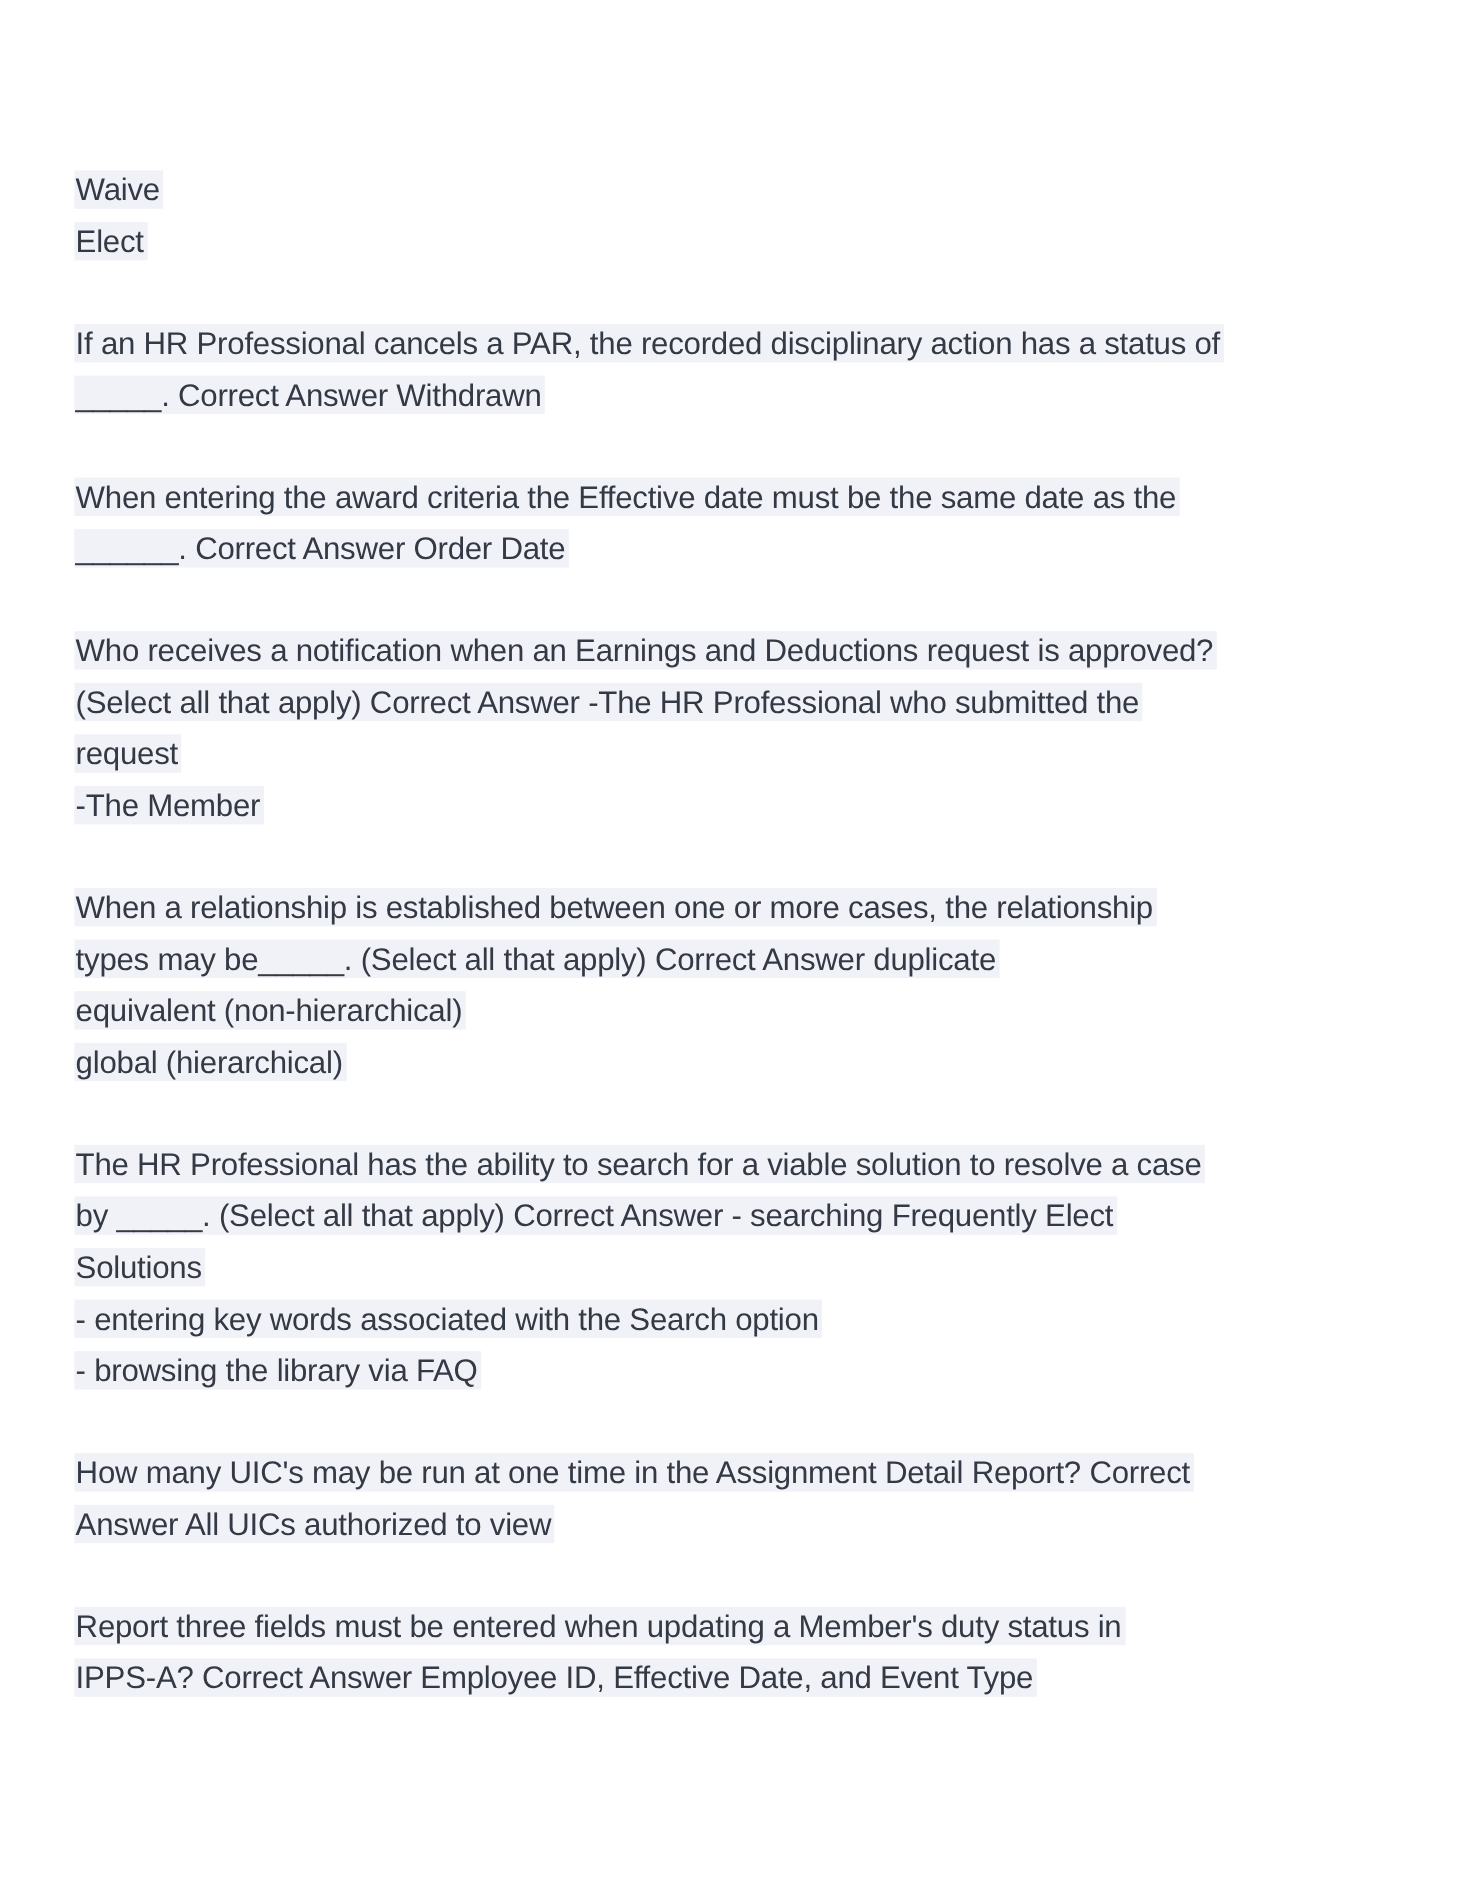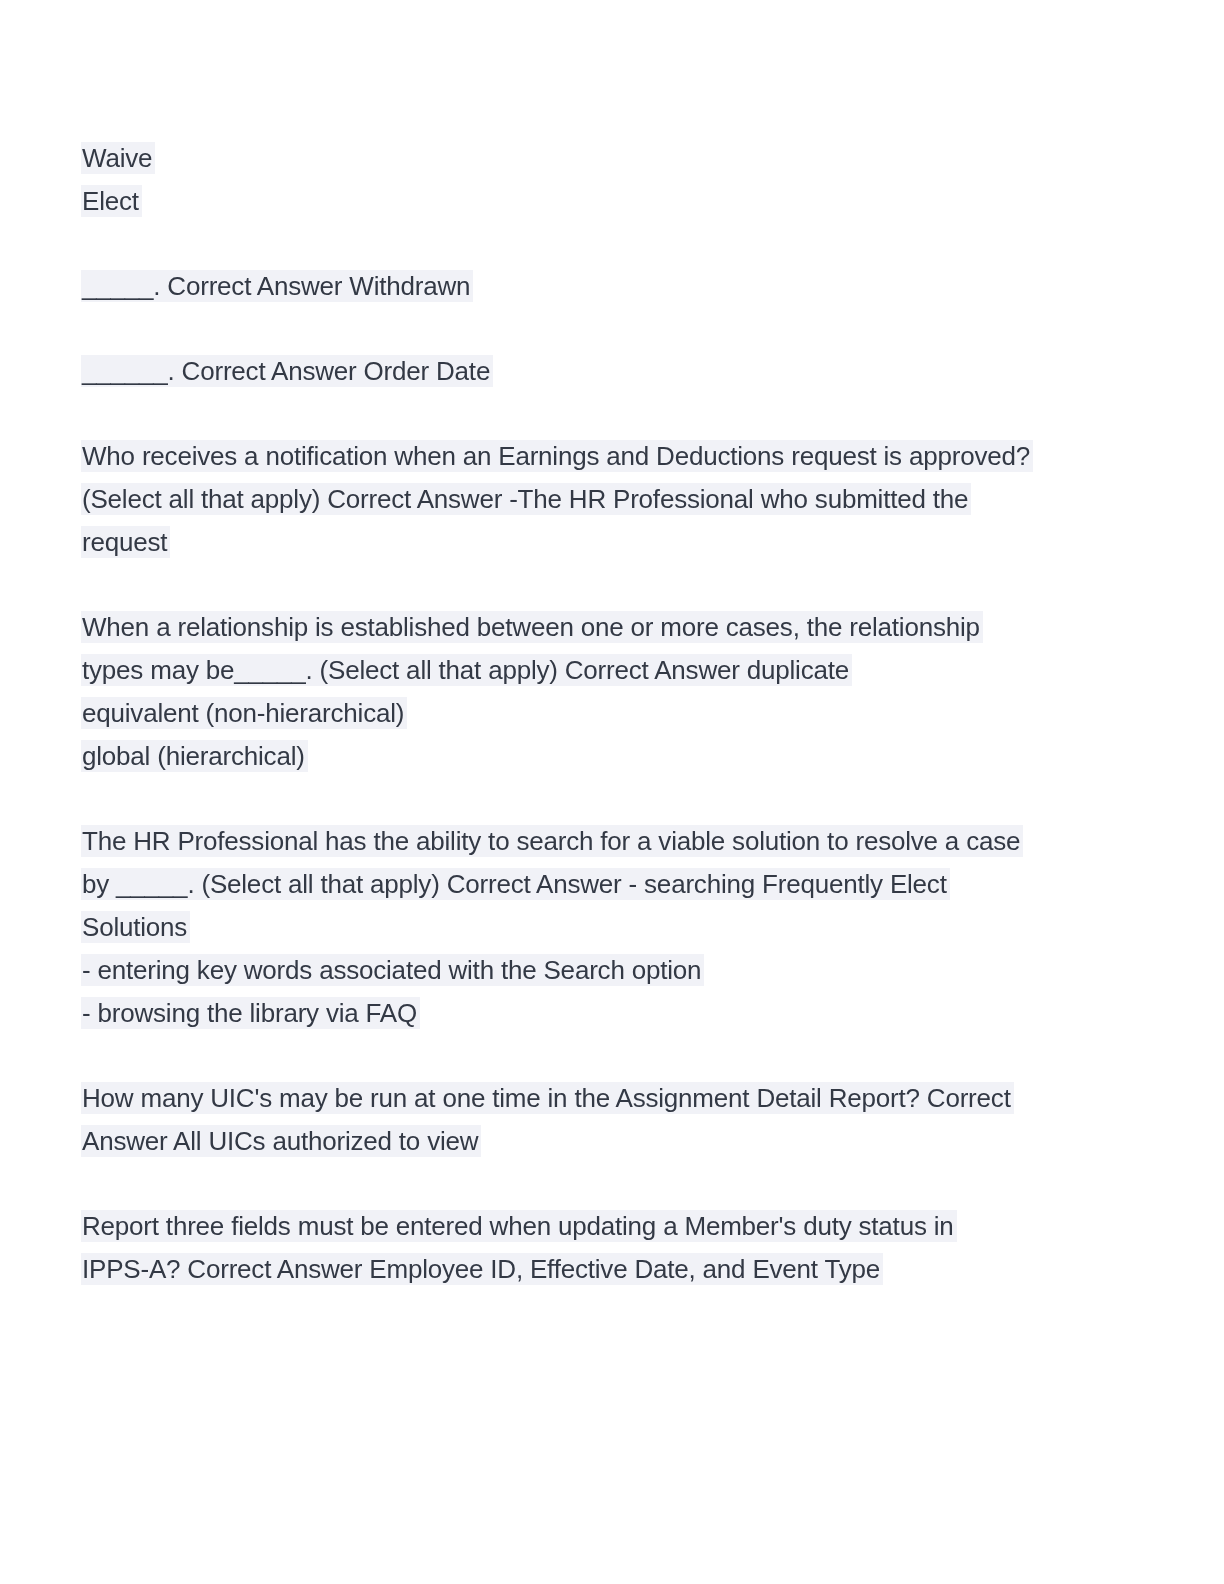--- a/index.html
+++ b/index.html
@@ -11,21 +11,21 @@
   html,body{background:#ffffff;}
   body{
     width:1224px;height:1584px;
     font-family:"Liberation Sans","DejaVu Sans",sans-serif;
     color:var(--c-text);
     overflow:hidden;
   }
   .page{
     width:1224px;height:1584px;
     background:var(--c-page);
-    padding:137px 150px 0 81px;
+    padding:137px 150px 0 62px;
   }
   .block{
     margin:0 0 42px 0;
   }
   .line{
     display:block;
     font-size:26px;
     line-height:43px;
     letter-spacing:-0.2px;
     white-space:nowrap;
@@ -39,31 +39,34 @@
 <body>
 
 <div class="page">
 
   <div class="block">
     <p class="line"><span class="hl">Waive</span></p>
     <p class="line"><span class="hl">Elect</span></p>
   </div>
 
   <div class="block">
+    <p class="line"><span class="hl">If an HR Professional cancels a PAR, the recorded disciplinary action has a status of</span></p>
     <p class="line"><span class="hl">_____. Correct Answer Withdrawn</span></p>
   </div>
 
   <div class="block">
+    <p class="line"><span class="hl">When entering the award criteria the Effective date must be the same date as the</span></p>
     <p class="line"><span class="hl">______. Correct Answer Order Date</span></p>
   </div>
 
   <div class="block">
     <p class="line"><span class="hl">Who receives a notification when an Earnings and Deductions request is approved?</span></p>
     <p class="line"><span class="hl">(Select all that apply) Correct Answer -The HR Professional who submitted the</span></p>
     <p class="line"><span class="hl">request</span></p>
+    <p class="line"><span class="hl">-The Member</span></p>
   </div>
 
   <div class="block">
     <p class="line"><span class="hl">When a relationship is established between one or more cases, the relationship</span></p>
     <p class="line"><span class="hl">types may be_____. (Select all that apply) Correct Answer duplicate</span></p>
     <p class="line"><span class="hl">equivalent (non-hierarchical)</span></p>
     <p class="line"><span class="hl">global (hierarchical)</span></p>
   </div>
 
   <div class="block">

